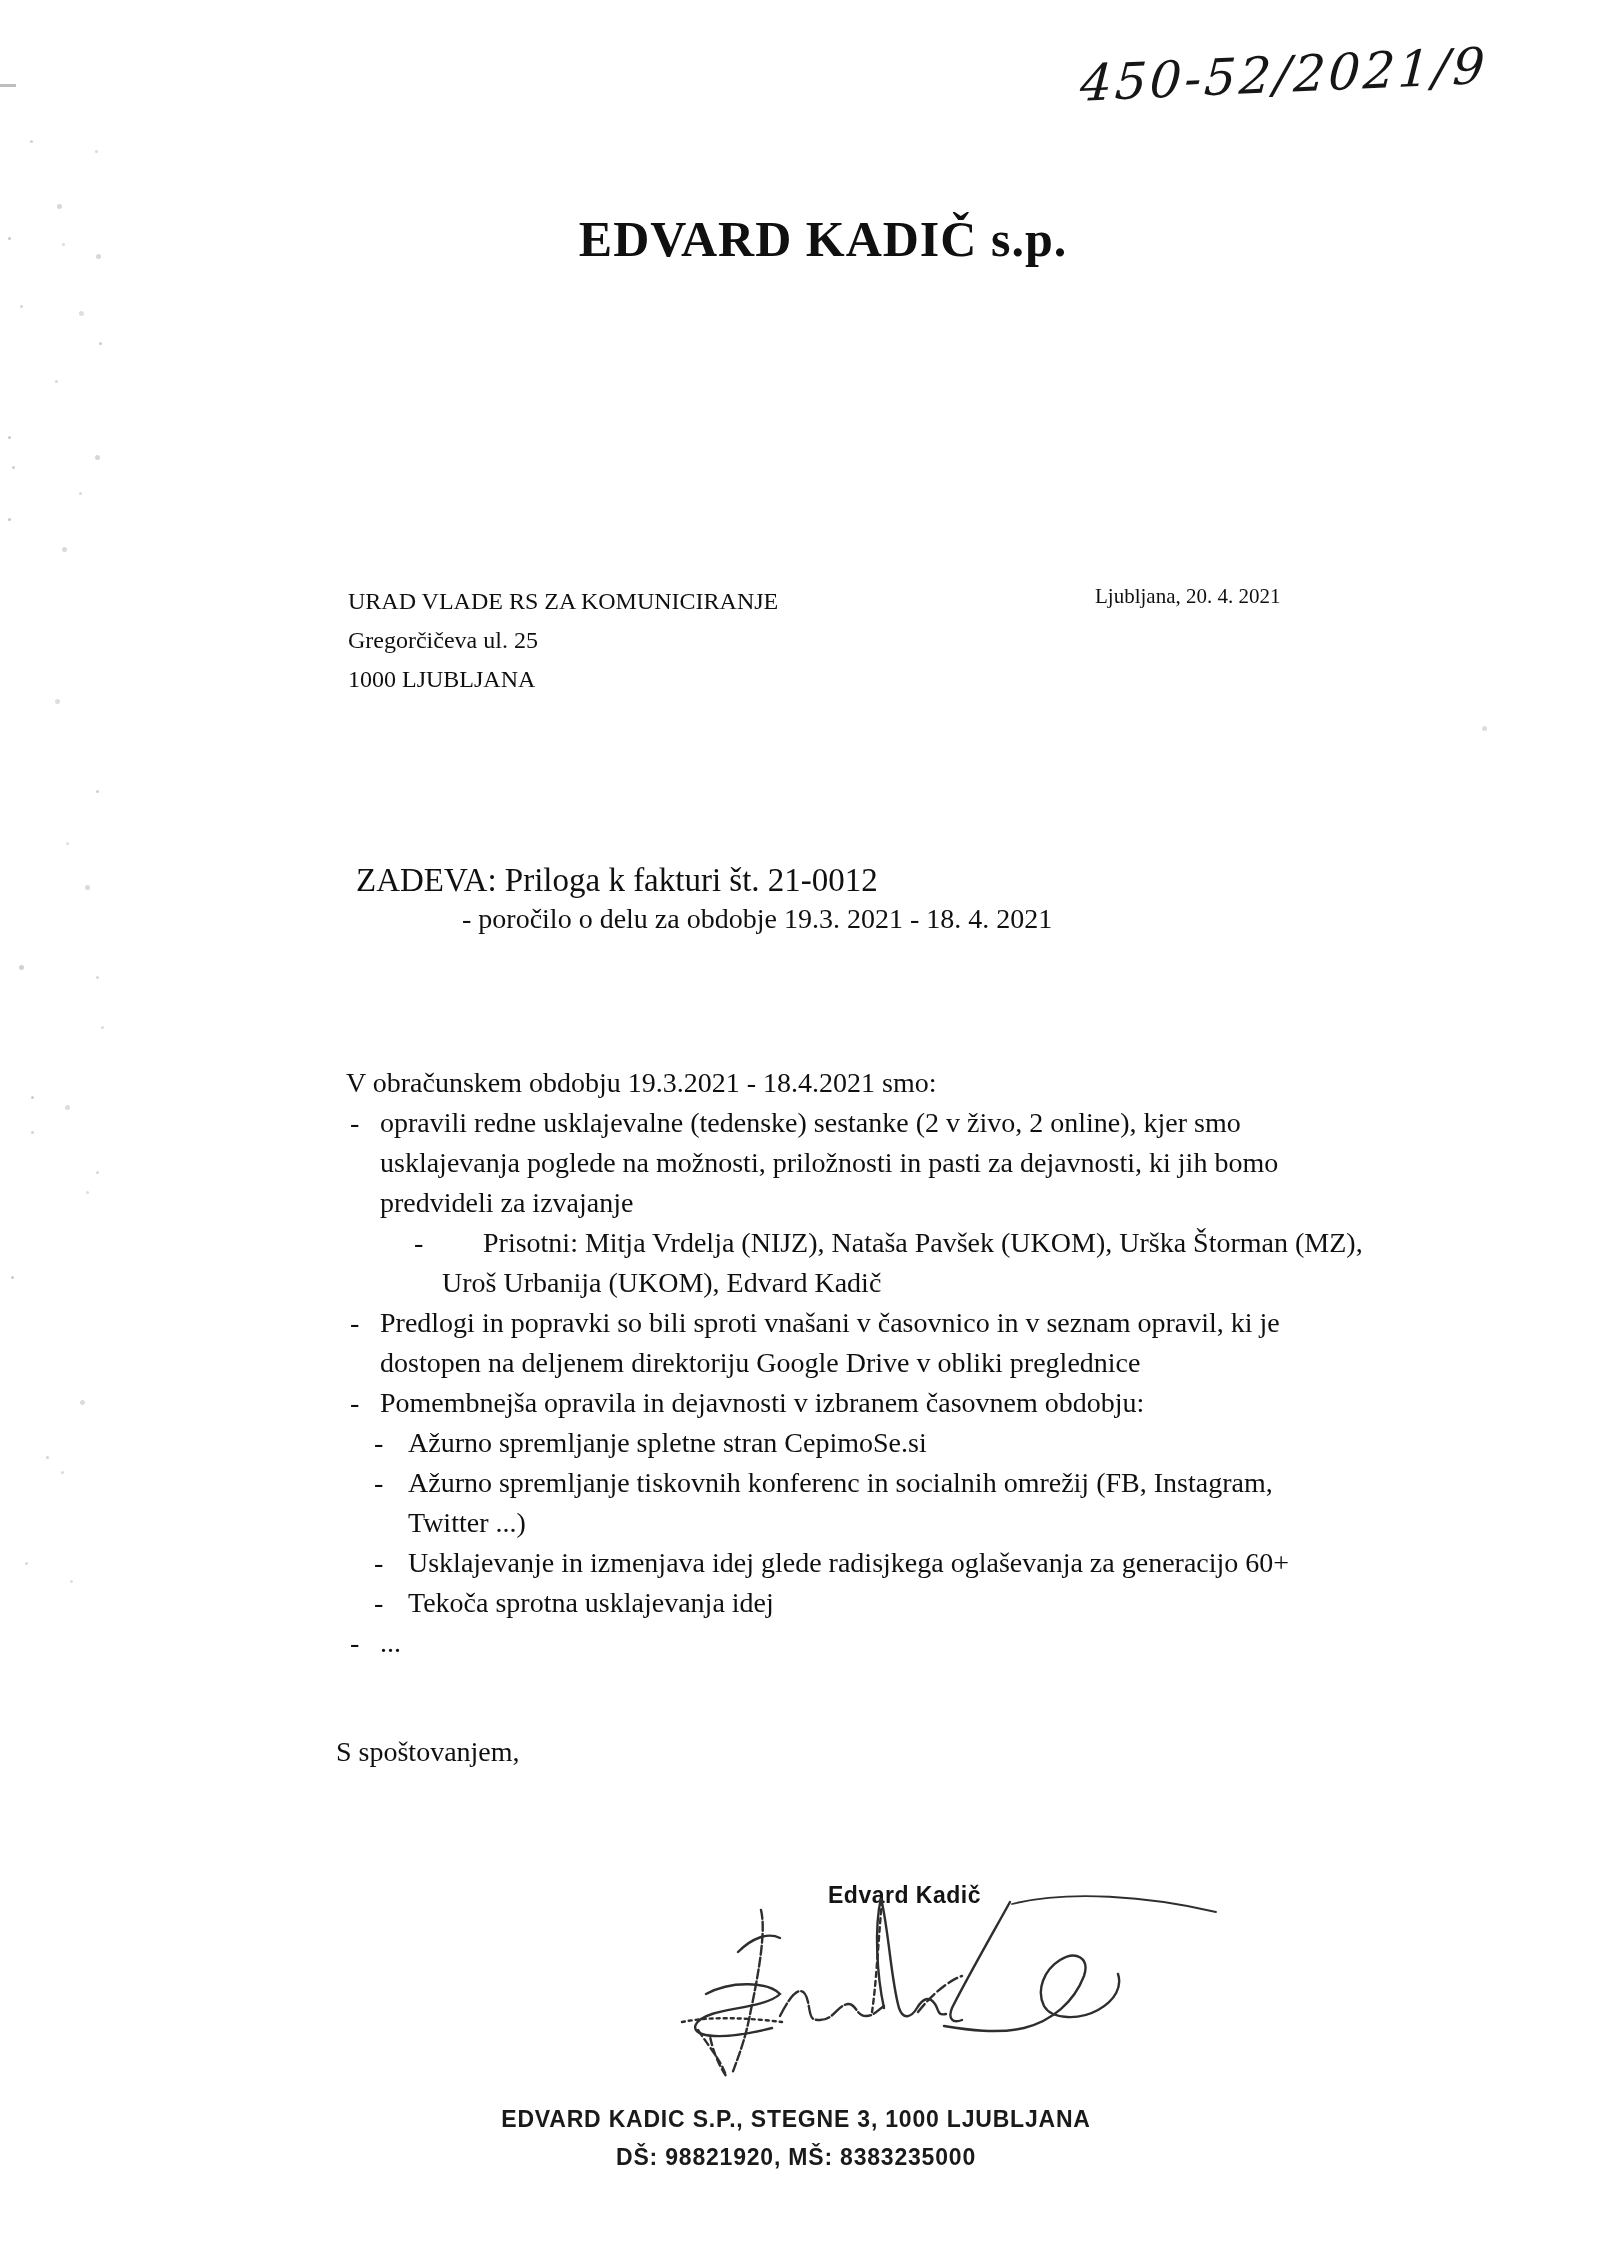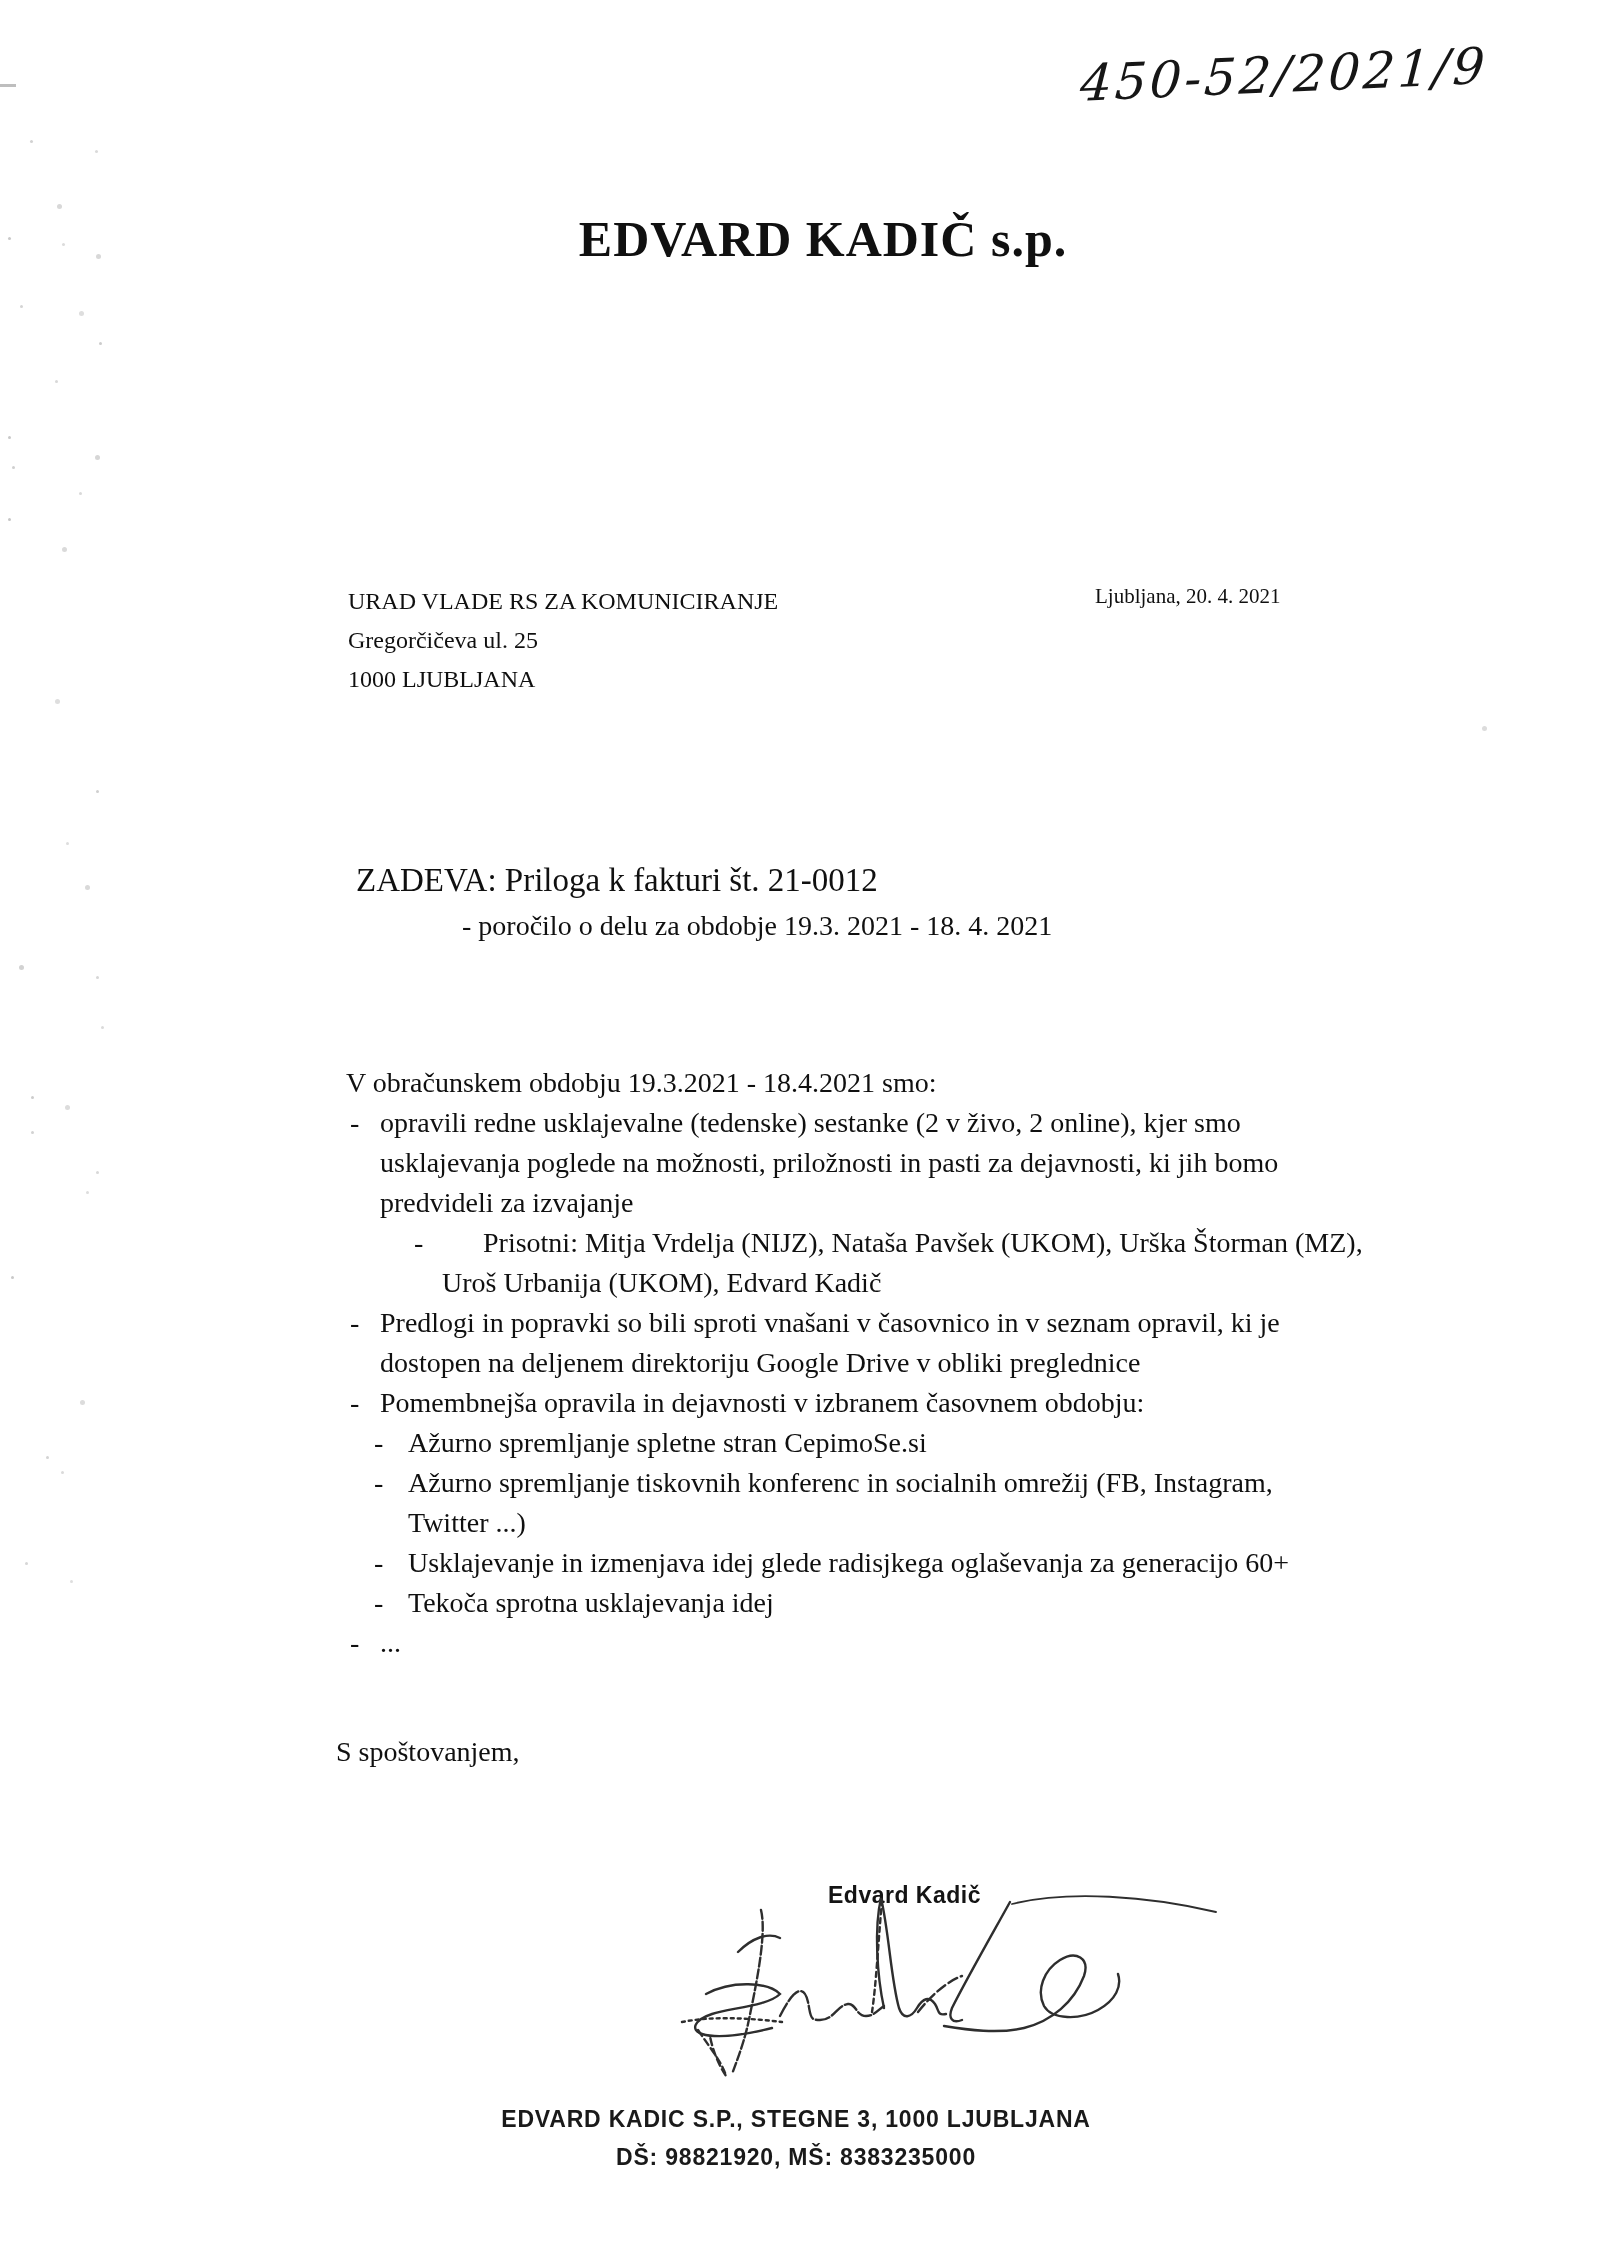--- a/index.html
+++ b/index.html
@@ -42,21 +42,21 @@
   .title{
     position:absolute;left:0;right:0;top:210px;margin:0;
     text-align:center;transform:translateX(23px);
     font-size:50px;font-weight:700;letter-spacing:1px;
   }
 
   .recipient{position:absolute;left:348px;top:582px;font-size:24px;line-height:39px;white-space:nowrap;}
   .dateline{position:absolute;left:1095px;top:584px;font-size:21px;white-space:nowrap;}
 
   .subject-1{position:absolute;left:356px;top:862px;font-size:33px;white-space:nowrap;}
-  .subject-2{position:absolute;left:462px;top:903px;font-size:28px;white-space:nowrap;margin-top:7px;}
+  .subject-2{position:absolute;left:462px;top:903px;font-size:28px;white-space:nowrap;}
 
   .bline{position:absolute;left:0;width:100%;height:40px;font-size:28px;}
   .bline .dash{position:absolute;white-space:pre;}
   .bline .btext{position:absolute;white-space:nowrap;}
 
   .closing{position:absolute;left:336px;top:1736px;font-size:28px;white-space:nowrap;}
 
   .sig-name{
     position:absolute;left:828px;top:1882px;
     font-family:"Liberation Sans","DejaVu Sans",sans-serif;

